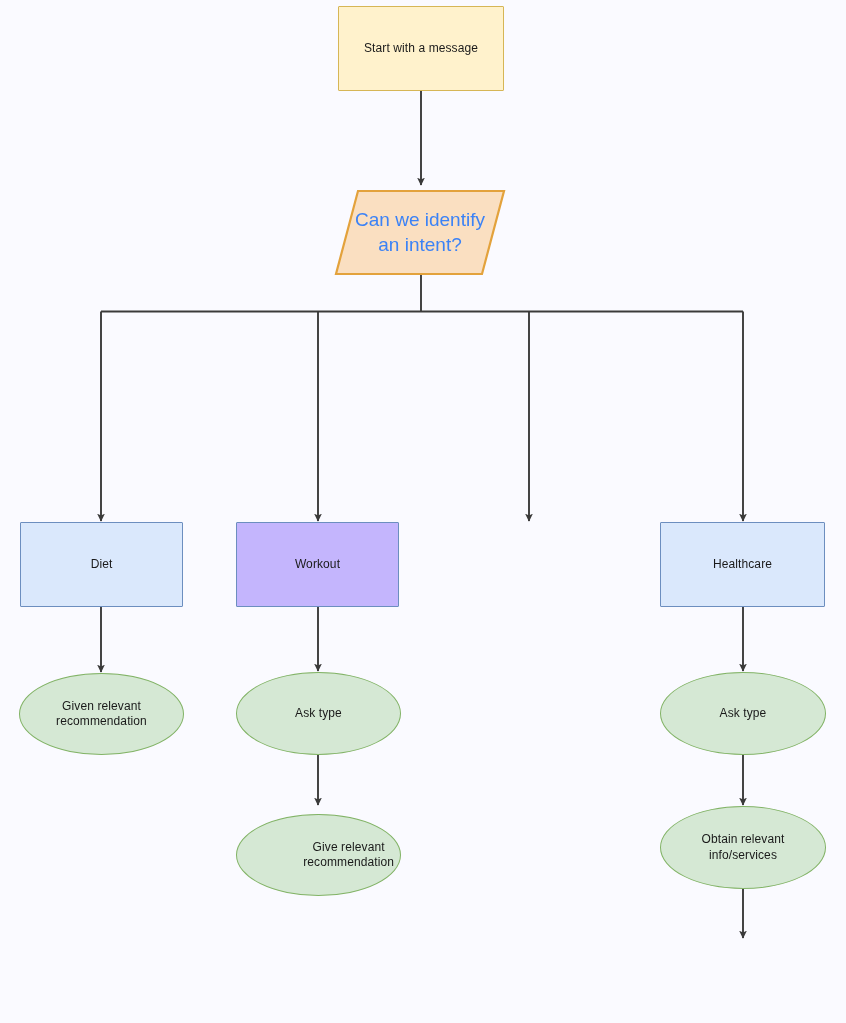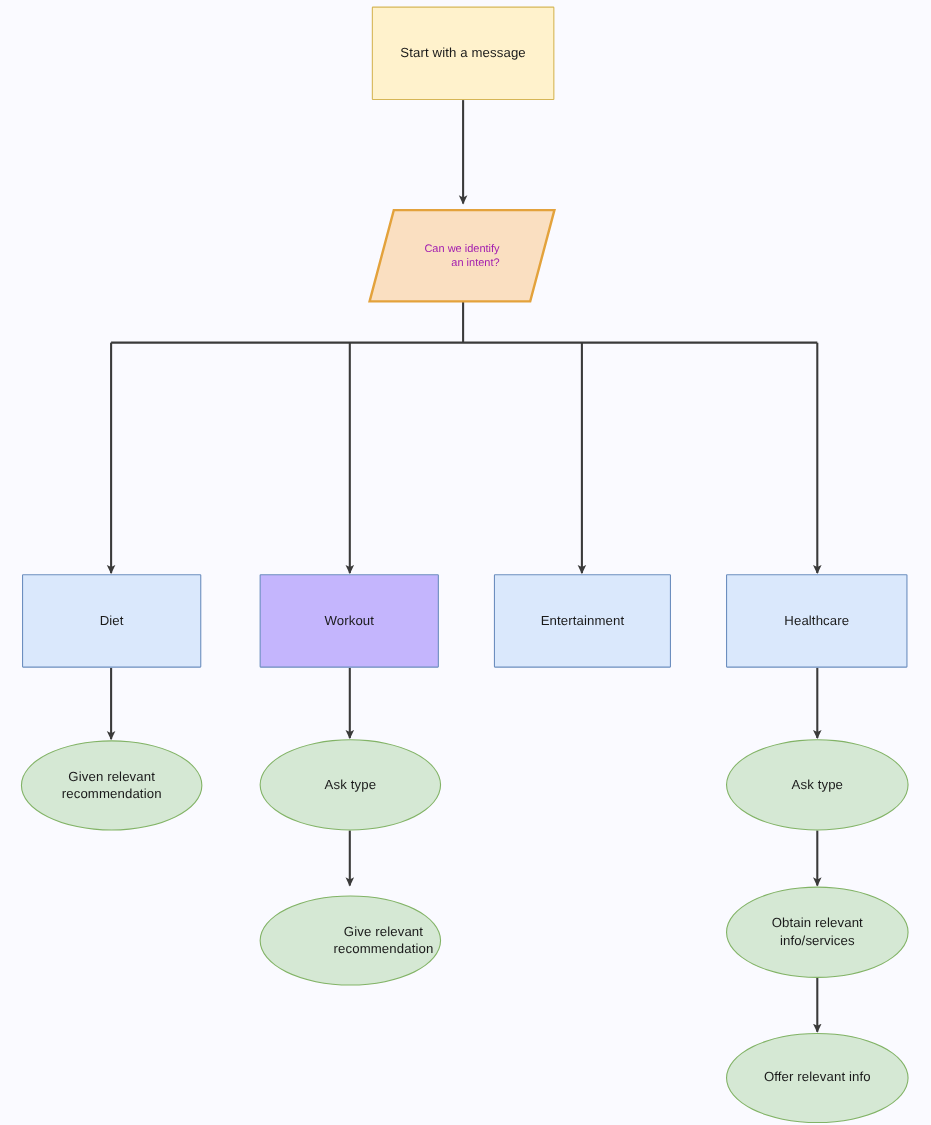--- a/index.html
+++ b/index.html
@@ -58,23 +58,23 @@
   .para-shape {
     position: absolute;
     left: 0;
     top: 0;
     width: 100%;
     height: 100%;
   }
   .para-label {
     position: relative;
     z-index: 2;
-    text-align: right;
-    color: #a21caf;
-    font-size: 10px;
+    text-align: center;
+    color: #3b82f6;
+    font-size: 19px;
     line-height: 1.3;
     white-space: pre-line;
   }
 </style>
 </head>
 <body>
 
 <div id="canvas">
 
   <svg id="edges" viewBox="0 0 846 1023" xmlns="http://www.w3.org/2000/svg">
@@ -122,24 +122,20 @@
   <div class="node rect-node" style="left:20px; top:522px; width:163px; height:85px;
               background:#dae8fc; border-color:#6c8ebf;">
     <span class="node-label">Diet</span>
   </div>
 
   <div class="node rect-node" style="left:236px; top:522px; width:163px; height:85px;
               background:#c4b5fd; border-color:#6c8ebf;text-align:right;">
     <span class="node-label">Workout</span>
   </div>
 
-  <div class="node rect-node" style="left:449px; top:522px; width:161px; height:85px;
-              background:#dae8fc; border-color:#6c8ebf;">
-    <span class="node-label">Entertainment</span>
-  </div>
 
   <div class="node rect-node" style="left:660px; top:522px; width:165px; height:85px;
               background:#dae8fc; border-color:#6c8ebf;">
     <span class="node-label">Healthcare</span>
   </div>
 
   <div class="node ellipse-node" style="left:19px; top:673px; width:165px; height:82px;
               background:#d5e8d4; border-color:#82b366;align-items:center;">
     <span class="node-label">Given relevant
 recommendation</span>
@@ -160,18 +156,14 @@
               background:#d5e8d4; border-color:#82b366;">
     <span class="node-label">Ask type</span>
   </div>
 
   <div class="node ellipse-node" style="left:660px; top:806px; width:166px; height:83px;
               background:#d5e8d4; border-color:#82b366;">
     <span class="node-label">Obtain relevant
 info/services</span>
   </div>
 
-  <div class="node ellipse-node" style="left:660px; top:939px; width:166px; height:82px;
-              background:#d5e8d4; border-color:#82b366;">
-    <span class="node-label">Offer relevant info</span>
-  </div>
 
 </div>
 
 </body></html>

